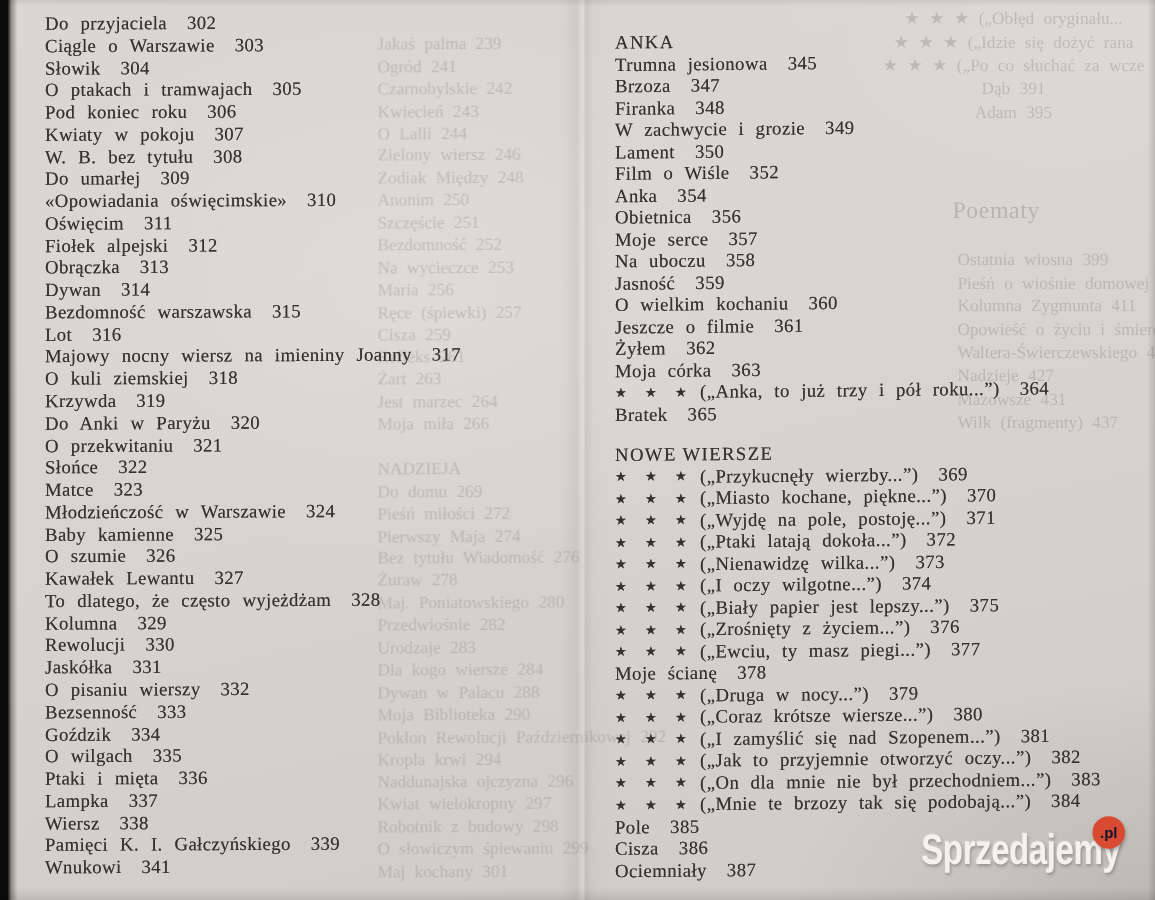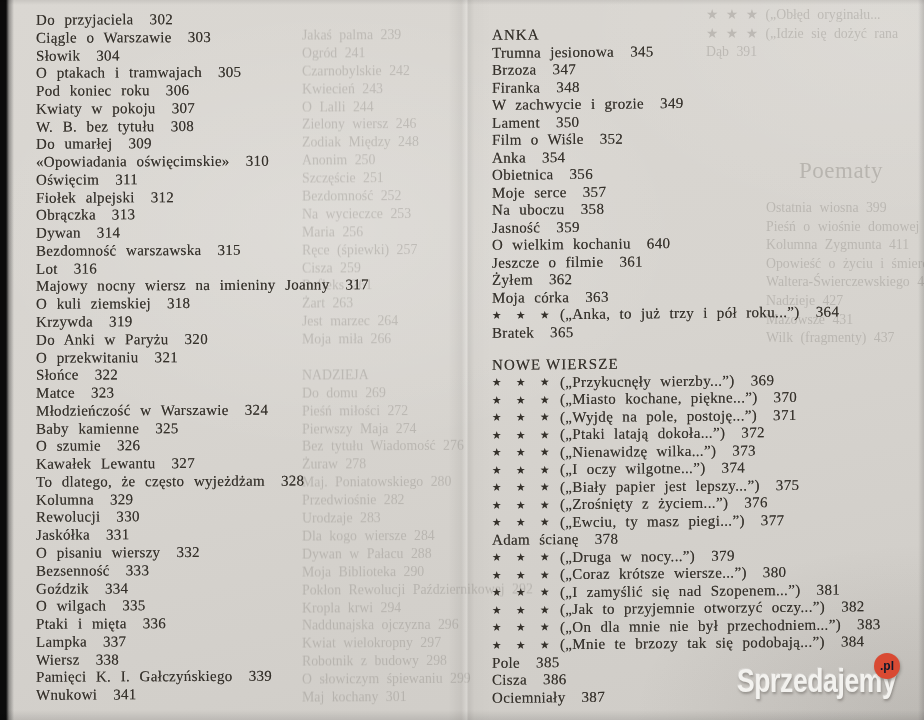--- a/index.html
+++ b/index.html
@@ -35,22 +35,22 @@
   .col-right .line{height:17.5px;font-size:15px;letter-spacing:.35px;word-spacing:5px;}
   .sec-heading{height:17.5px;font-size:15px;letter-spacing:1.1px;}
   .sec-gap{margin-top:15px;}
   .stars{font-size:10.5px;letter-spacing:3.5px;margin-right:7px;position:relative;top:-1.5px;}
   .stars:empty{display:none;margin:0;}
   
   .ghost{position:absolute;color:#6e6a64;opacity:.27;filter:blur(.55px);}
   .ghost .gline{white-space:nowrap;font-size:13.8px;word-spacing:4px;height:17.9px;}
   .ghost-left{left:302px;top:27px;transform:skewY(-0.3deg);}
   .ghost-rt{left:706px;top:6px;}
-  .ghost-rt .gline{height:19px;}
-  .ghost-heading{left:799px;top:158px;font-size:23px;letter-spacing:.5px;opacity:.30;}
+  .ghost-rt .gline{height:19px;text-align:center;}
+  .ghost-heading{left:762px;top:158px;font-size:19px;letter-spacing:.5px;opacity:.30;}
   .ghost-rb{left:766px;top:200px;}
   .ghost-rb .gline{height:18.6px;}
   
   .watermark{position:absolute;left:737px;top:655px;width:190px;height:60px;}
   .wm-text{
     display:inline-block;font-family:"Liberation Sans","DejaVu Sans",sans-serif;
     font-weight:bold;font-size:34px;line-height:34px;padding-top:8px;letter-spacing:-.5px;
     transform:scaleX(.78);transform-origin:left top;
     color:var(--watermark-text,#f3f2ef);
     text-shadow:1px 2px 3px rgba(70,65,60,.40), -1px -1px 1px rgba(255,255,255,.28);
@@ -146,25 +146,27 @@
 
       <div class="gline">Maj kochany   301</div>
     </div>
 
   <div class="ghost ghost-rt">
 
       <div class="gline">★ ★ ★ („Obłęd oryginału...</div>
 
       <div class="gline">★ ★ ★ („Idzie się dożyć rana</div>
 
+      <div class="gline">★ ★ ★ („Po co słuchać za wcze</div>
 
       <div class="gline">Dąb   391</div>
 
 
 
+      <div class="gline">Adam   395</div>
     </div>
 
   <div class="ghost ghost-heading">Poematy</div>
 
   <div class="ghost ghost-rb">
 
       <div class="gline">Ostatnia wiosna   399</div>
 
       <div class="gline">Pieśń o wiośnie domowej   406</div>
 
@@ -383,21 +385,21 @@
 
           <div class="line">
             <span class="t">Na uboczu</span><span class="p">358</span>
           </div>
 
           <div class="line">
             <span class="t">Jasność</span><span class="p">359</span>
           </div>
 
           <div class="line">
-            <span class="t">O wielkim kochaniu</span><span class="p">640</span>
+            <span class="t">O wielkim kochaniu</span><span class="p">360</span>
           </div>
 
           <div class="line">
             <span class="t">Jeszcze o filmie</span><span class="p">361</span>
           </div>
 
           <div class="line">
             <span class="t">Żyłem</span><span class="p">362</span>
           </div>
 
@@ -448,21 +450,21 @@
 
           <div class="line">
             <span class="stars">★ ★ ★</span><span class="t">(„Zrośnięty z życiem...”)</span><span class="p">376</span>
           </div>
 
           <div class="line">
             <span class="stars">★ ★ ★</span><span class="t">(„Ewciu, ty masz piegi...”)</span><span class="p">377</span>
           </div>
 
           <div class="line">
-            <span class="t">Adam ścianę</span><span class="p">378</span>
+            <span class="t">Moje ścianę</span><span class="p">378</span>
           </div>
 
           <div class="line">
             <span class="stars">★ ★ ★</span><span class="t">(„Druga w nocy...”)</span><span class="p">379</span>
           </div>
 
           <div class="line">
             <span class="stars">★ ★ ★</span><span class="t">(„Coraz krótsze wiersze...”)</span><span class="p">380</span>
           </div>
 

